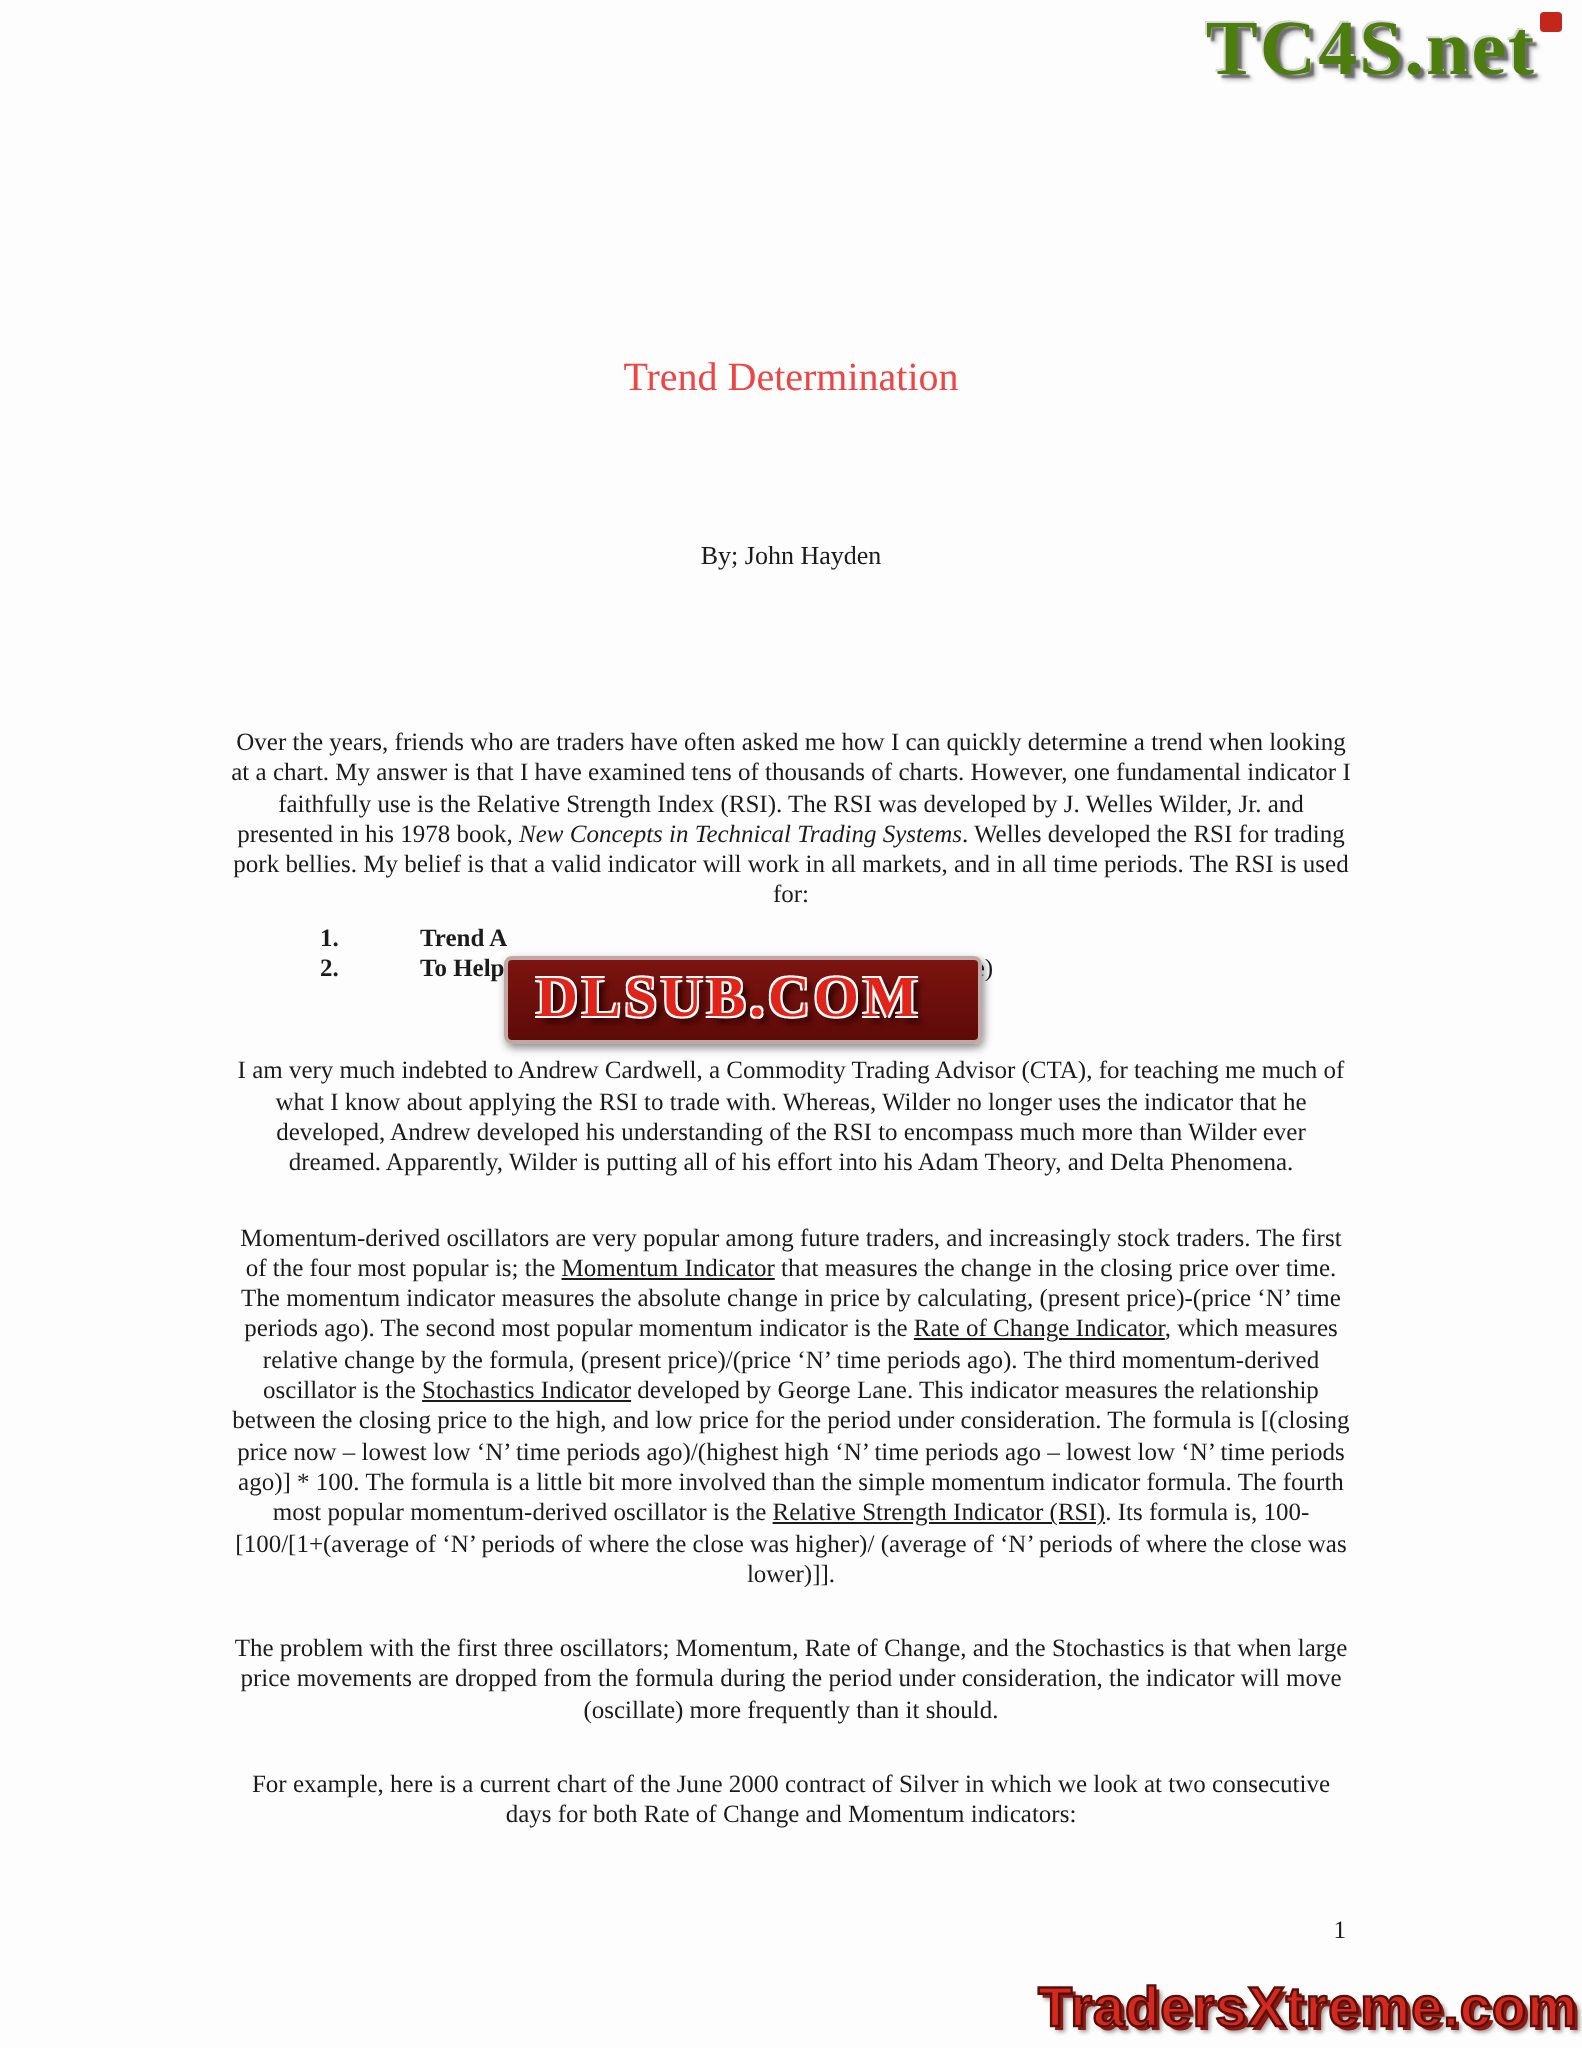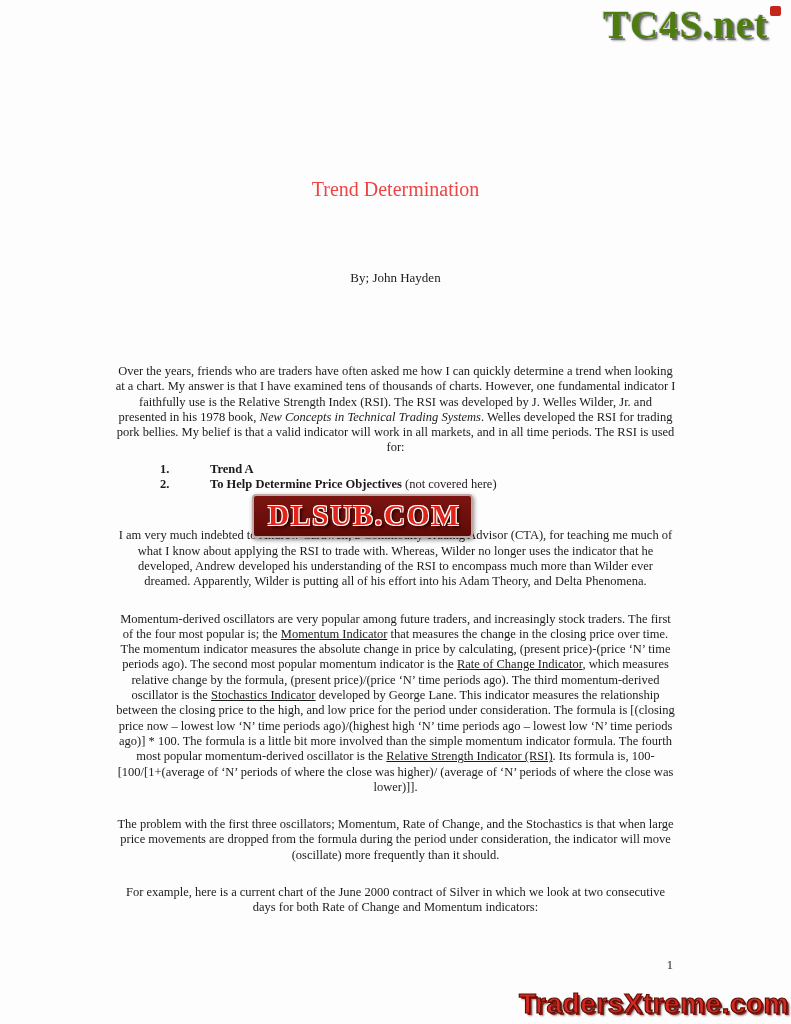--- a/index.html
+++ b/index.html
@@ -82,23 +82,23 @@
     width: 50px;
     font-weight: bold;
   }
   .item-label { font-weight: bold; }
   .item-suffix { font-weight: normal; }
 
   
   .watermark {
     position: absolute;
     left: 252px;
-    top: 494px;
+    top: 478px;
     z-index: 10;
-    padding: 3px 10px 4px 14px;
+    padding: 3px 28px 4px 14px;
     background: linear-gradient(#7c1410, #5e0b08);
     border: 2px solid #c0a9a4;
     border-radius: 4px;
     box-shadow: 1px 2px 4px rgba(0,0,0,0.45);
     font-family: "Liberation Serif", serif;
     font-weight: bold;
     font-size: 29px;
     letter-spacing: 2px;
     color: #e02419;
     text-shadow: -1px -1px 0 #ffffff, 1px -1px 0 #ffffff, -1px 1px 0 #ffffff,

